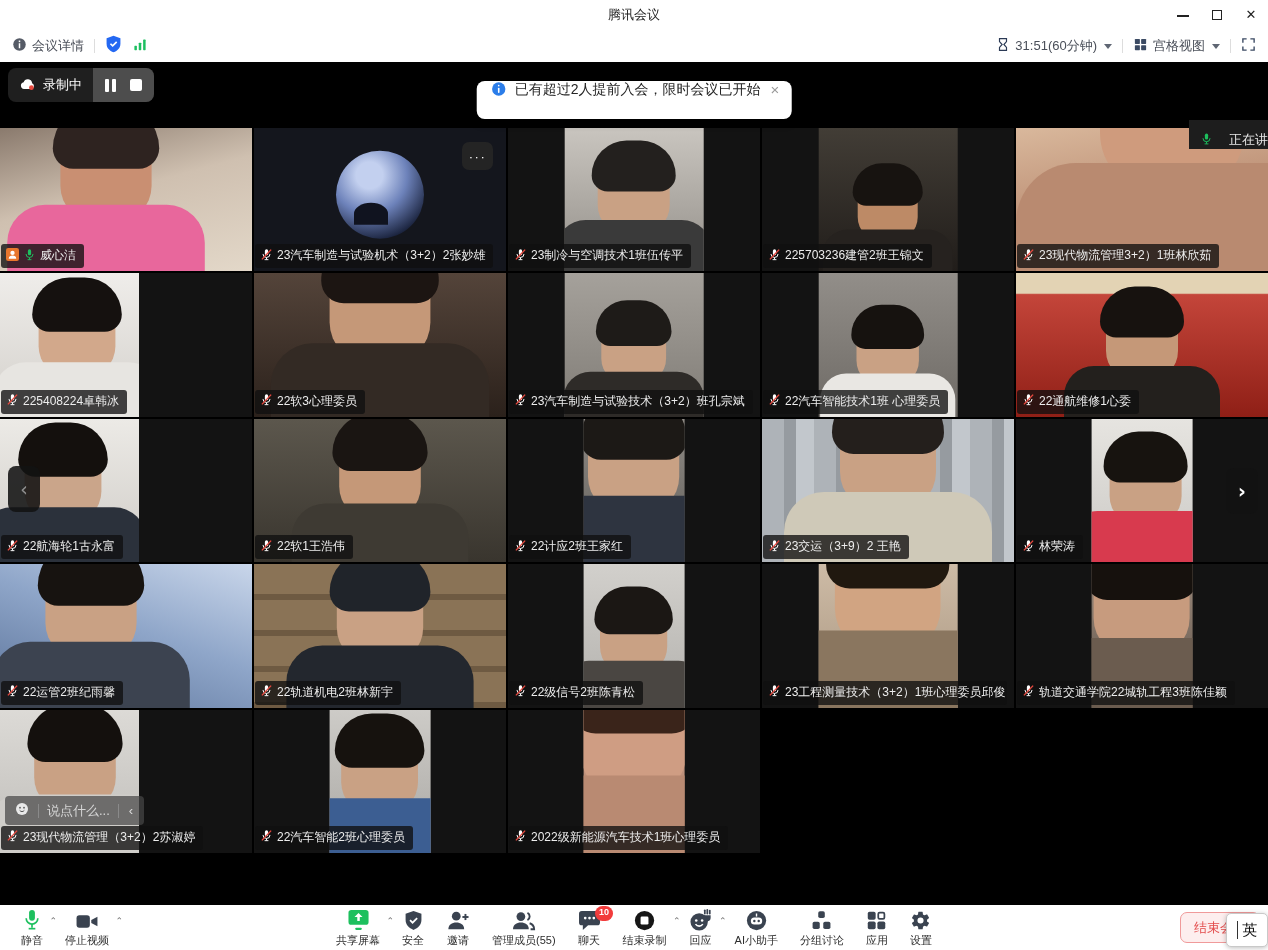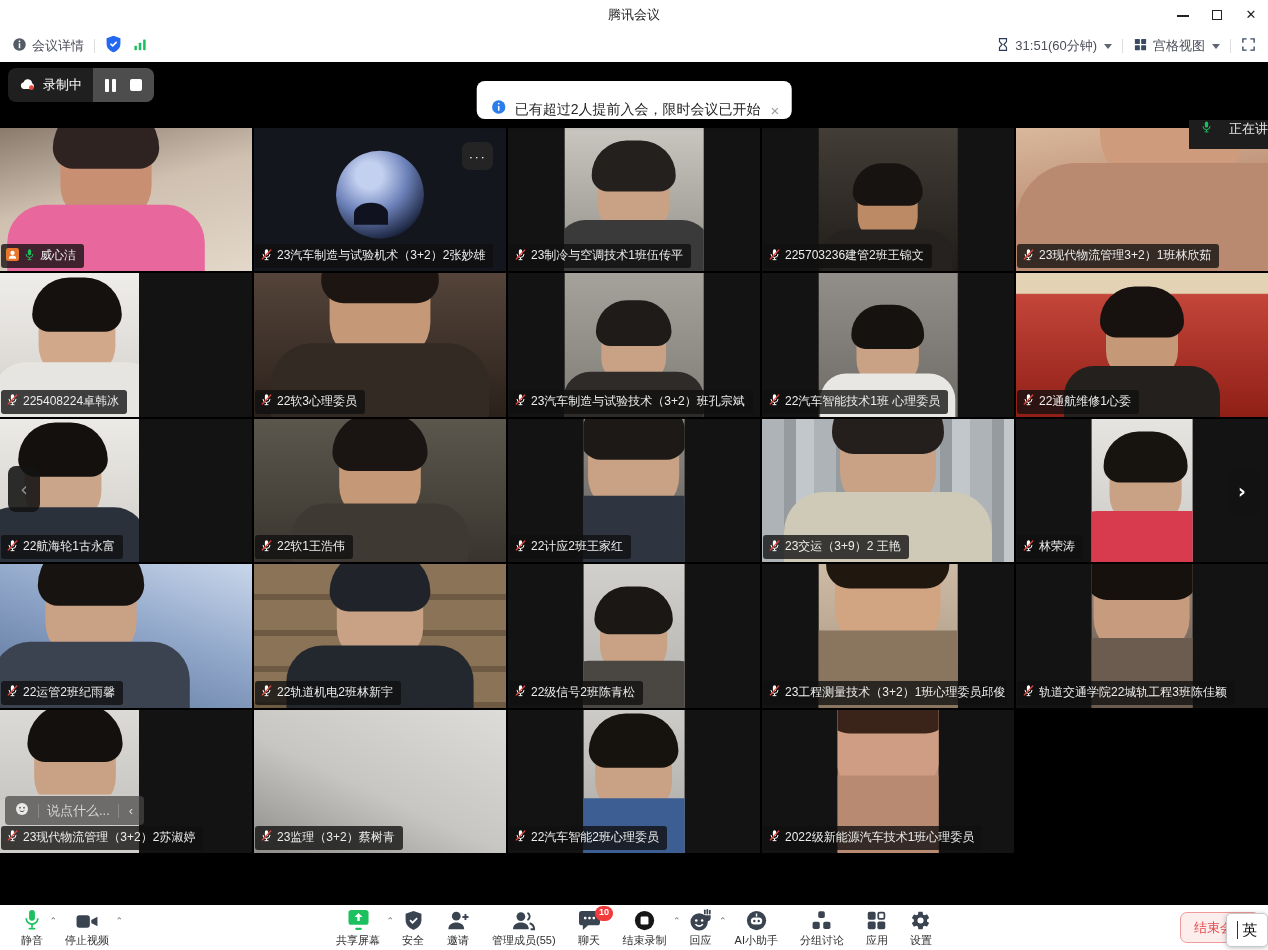--- a/index.html
+++ b/index.html
@@ -32,27 +32,27 @@
 
   .rec-pill { position:absolute; top:6px; left:8px; height:34px; background:#1f1f1f;
               border-radius:8px; display:flex; align-items:stretch; overflow:hidden; z-index:6; }
   .rec-left { display:flex; align-items:center; gap:7px; padding:0 11px; color:#fff; font-size:13px; }
   .rec-buttons { background:#4d4d4d; display:flex; align-items:center; gap:14px; padding:0 12px; }
   .btn-pause { display:flex; gap:3px; cursor:pointer; }
   .btn-pause i { width:4px; height:13px; background:#fff; border-radius:1px; display:block; }
   .btn-stop { width:12px; height:12px; background:#fff; border-radius:2px; cursor:pointer; }
 
   .banner { position:absolute; top:19px; left:50%; transform:translateX(-50%); background:#fff;
-            border-radius:8px; height:38px; display:flex; align-items:flex-end; gap:8px;
+            border-radius:8px; height:38px; display:flex; align-items:flex-start; gap:8px;
             padding:0 10px 0 14px; box-shadow:0 3px 10px rgba(0,0,0,.4); z-index:6; white-space:nowrap; }
   .banner-text { font-size:14px; color:#262626; }
   .banner-close { font-size:15px; color:#9a9a9a; cursor:pointer; padding:0 2px; }
 
   .speaking { position:absolute; top:58px; right:0; height:29px; background:#1d1d1d;
-              display:flex; align-items:flex-start; gap:8px; padding:0 12px 0 11px; color:#e6e6e6;
+              display:flex; align-items:flex-end; gap:8px; padding:0 12px 0 11px; color:#e6e6e6;
               font-size:13px; z-index:5; width:79px; overflow:hidden; }
   .speaking .sp-div { width:1px; height:13px; background:#555; }
   .speaking .sp-text { white-space:nowrap; }
 
   
   .grid { position:absolute; top:66px; left:0; width:1268px; height:725px;
           display:grid; grid-template-columns:repeat(5,1fr); grid-template-rows:repeat(5,1fr);
           gap:2px; background:#000; }
   .tile { position:relative; background:#131313; overflow:hidden; cursor:pointer; }
   .tile.active { outline:2px solid #2ad160; outline-offset:-2px;padding-left:36px; }
@@ -634,33 +634,20 @@
               <rect x="9" y="2.5" width="6" height="11" rx="3" fill="#fff"></rect>
               <path d="M5.5 11a6.5 6.5 0 0 0 13 0" fill="none" stroke="#fff" stroke-width="1.8"></path>
               <line x1="12" y1="17.5" x2="12" y2="21" stroke="#fff" stroke-width="1.8"></line>
               <line x1="8.5" y1="21.5" x2="15.5" y2="21.5" stroke="#fff" stroke-width="1.8"></line>
               <line x1="3.5" y1="21" x2="20.5" y2="3" stroke="#e8493f" stroke-width="2.6"></line>
             </svg></span>
           <span>23现代物流管理（3+2）2苏淑婷</span>
         </div>
       </div>
       <div class="tile">
-        <div class="video wide" style="background: linear-gradient(205deg, rgb(222, 220, 216) 0%, rgb(200, 198, 194) 55%, rgb(143, 141, 137) 100%);"></div>
-        <div class="label">
-          <span><svg width="13" height="13" viewBox="0 0 24 24">
-              <rect x="9" y="2.5" width="6" height="11" rx="3" fill="#fff"></rect>
-              <path d="M5.5 11a6.5 6.5 0 0 0 13 0" fill="none" stroke="#fff" stroke-width="1.8"></path>
-              <line x1="12" y1="17.5" x2="12" y2="21" stroke="#fff" stroke-width="1.8"></line>
-              <line x1="8.5" y1="21.5" x2="15.5" y2="21.5" stroke="#fff" stroke-width="1.8"></line>
-              <line x1="3.5" y1="21" x2="20.5" y2="3" stroke="#e8493f" stroke-width="2.6"></line>
-            </svg></span>
-          <span>23监理（3+2）蔡树青</span>
-        </div>
-      </div>
-      <div class="tile">
         <div class="video narrow" style="background: linear-gradient(rgb(205, 203, 199), rgb(170, 168, 164));">
           <div class="person" style="transform: translateX(-50%) translateX(0px) scale(1.6);">
             <div class="head" style="background:#c9a184">
               <div class="hair" style="background:#16120e"></div>
             </div>
             <div class="torso" style="background:#3c5e92"></div>
           </div>
         </div>
         <div class="label">
           <span><svg width="13" height="13" viewBox="0 0 24 24">

